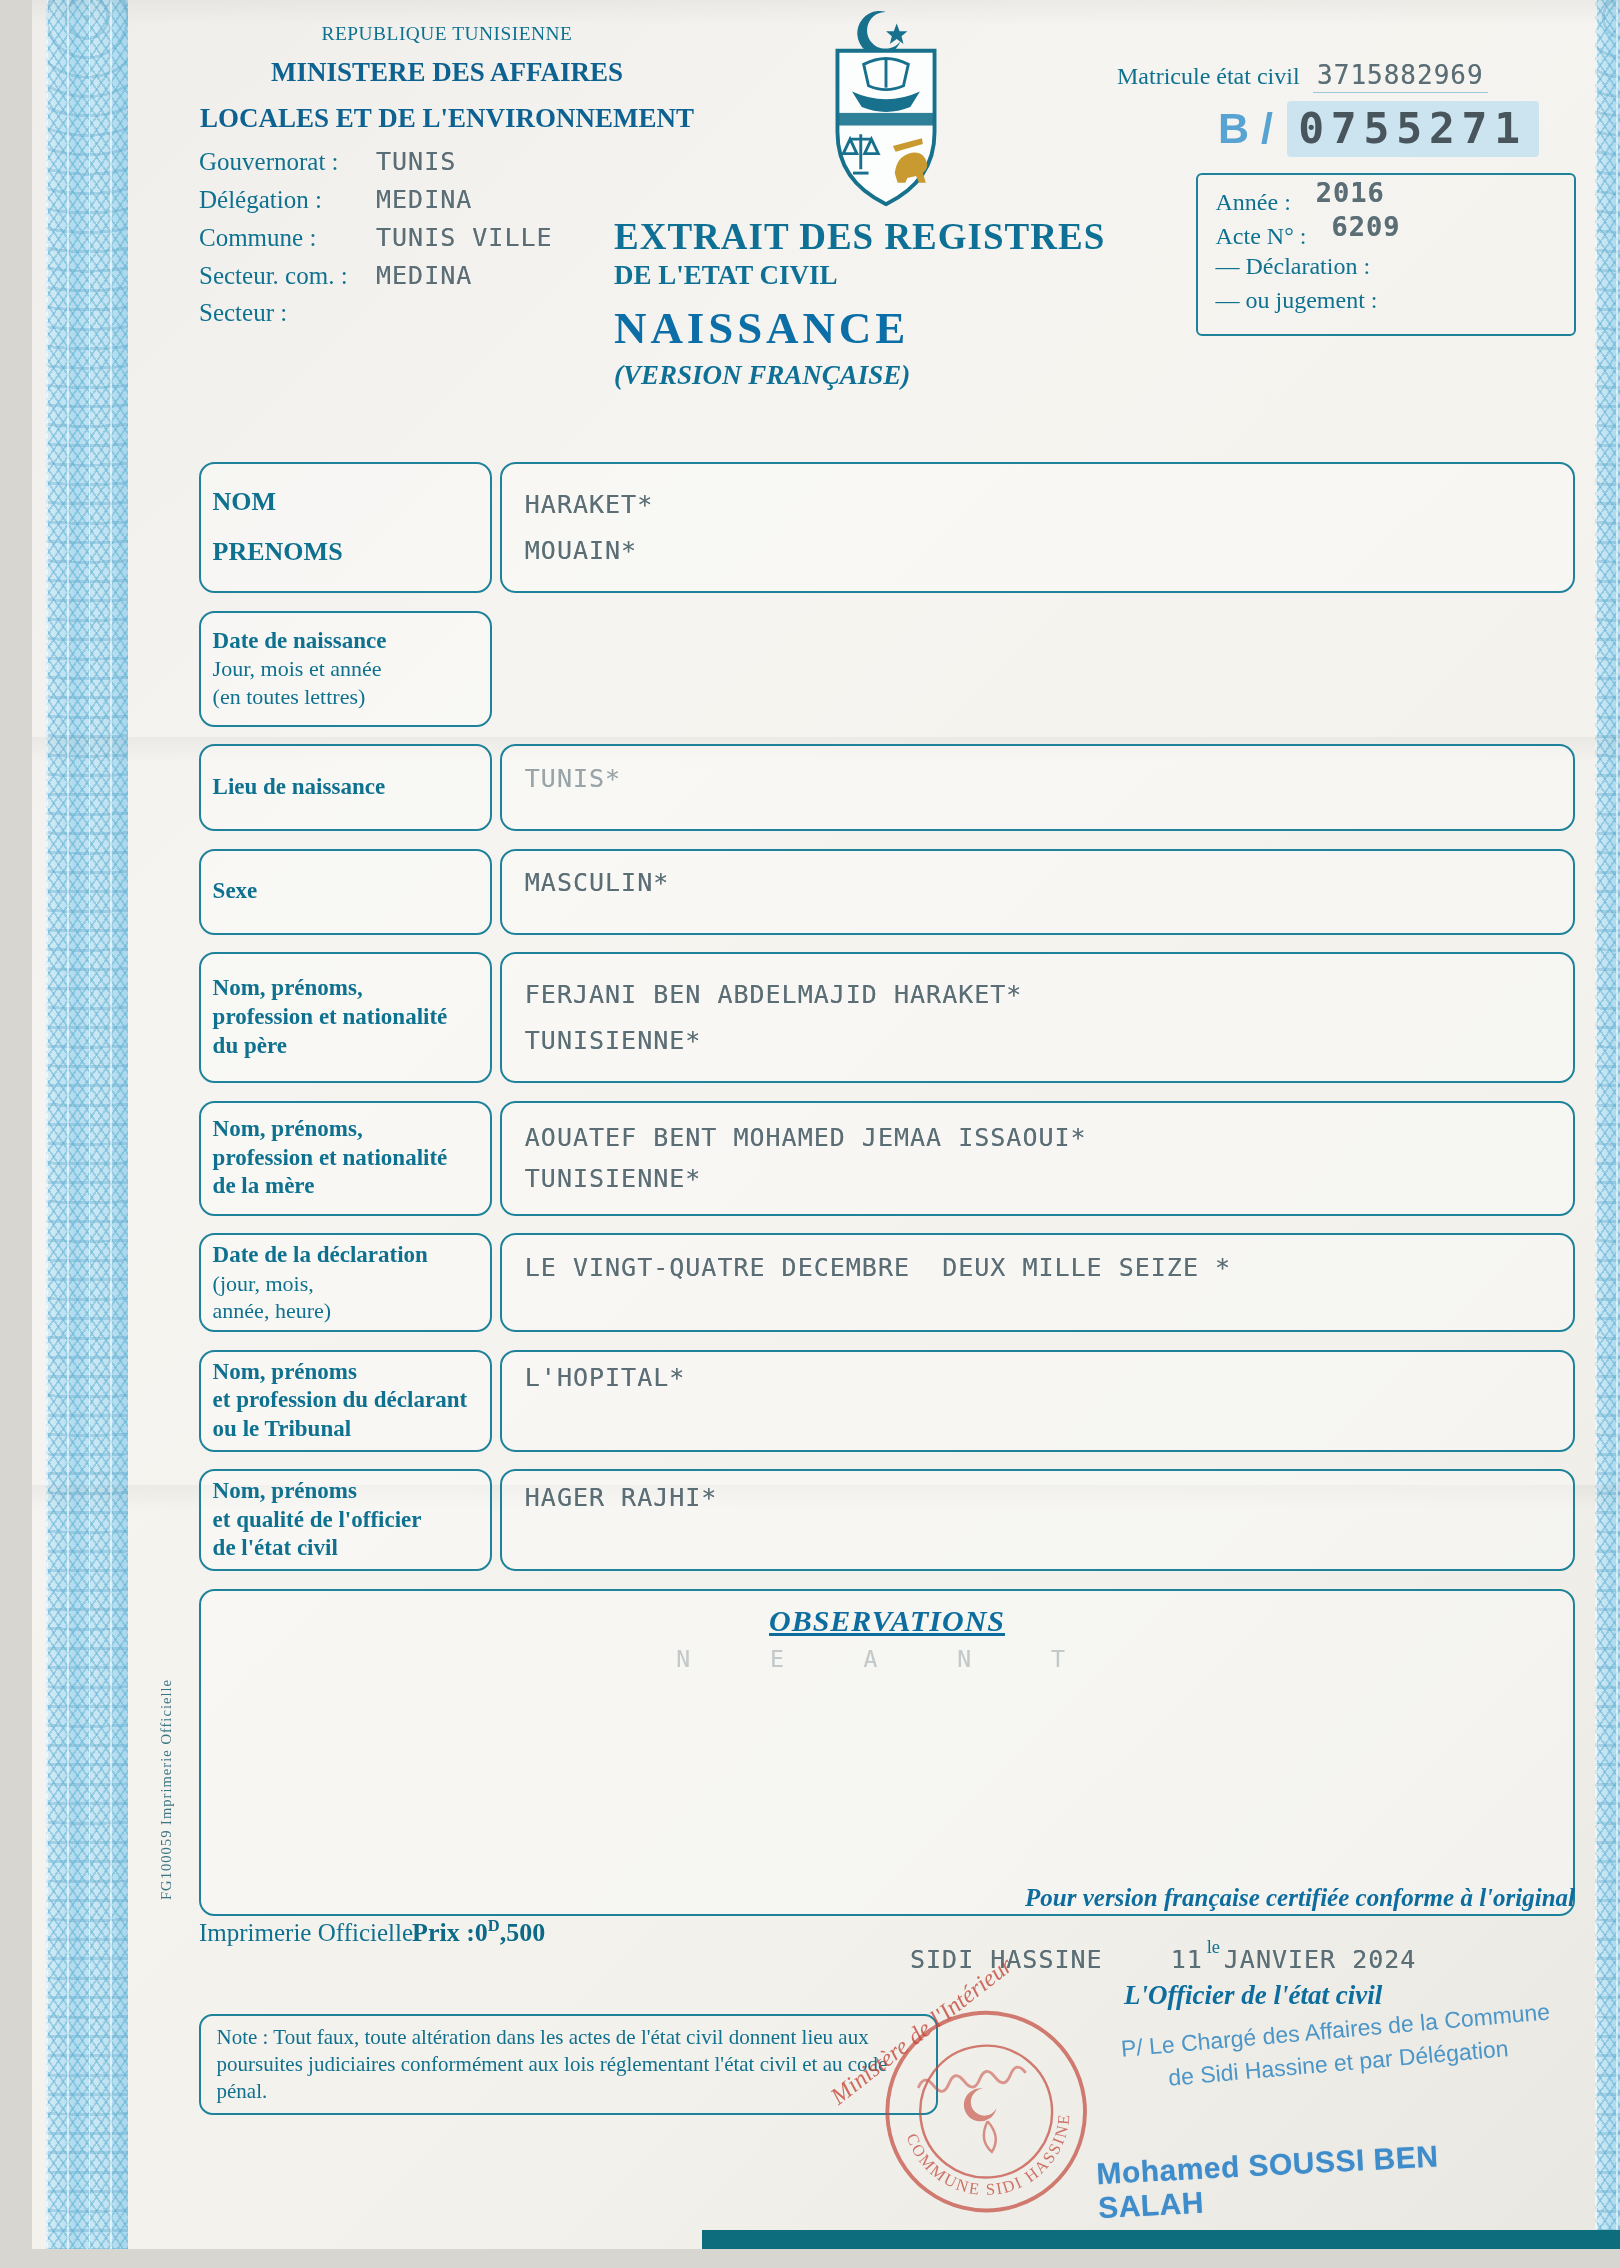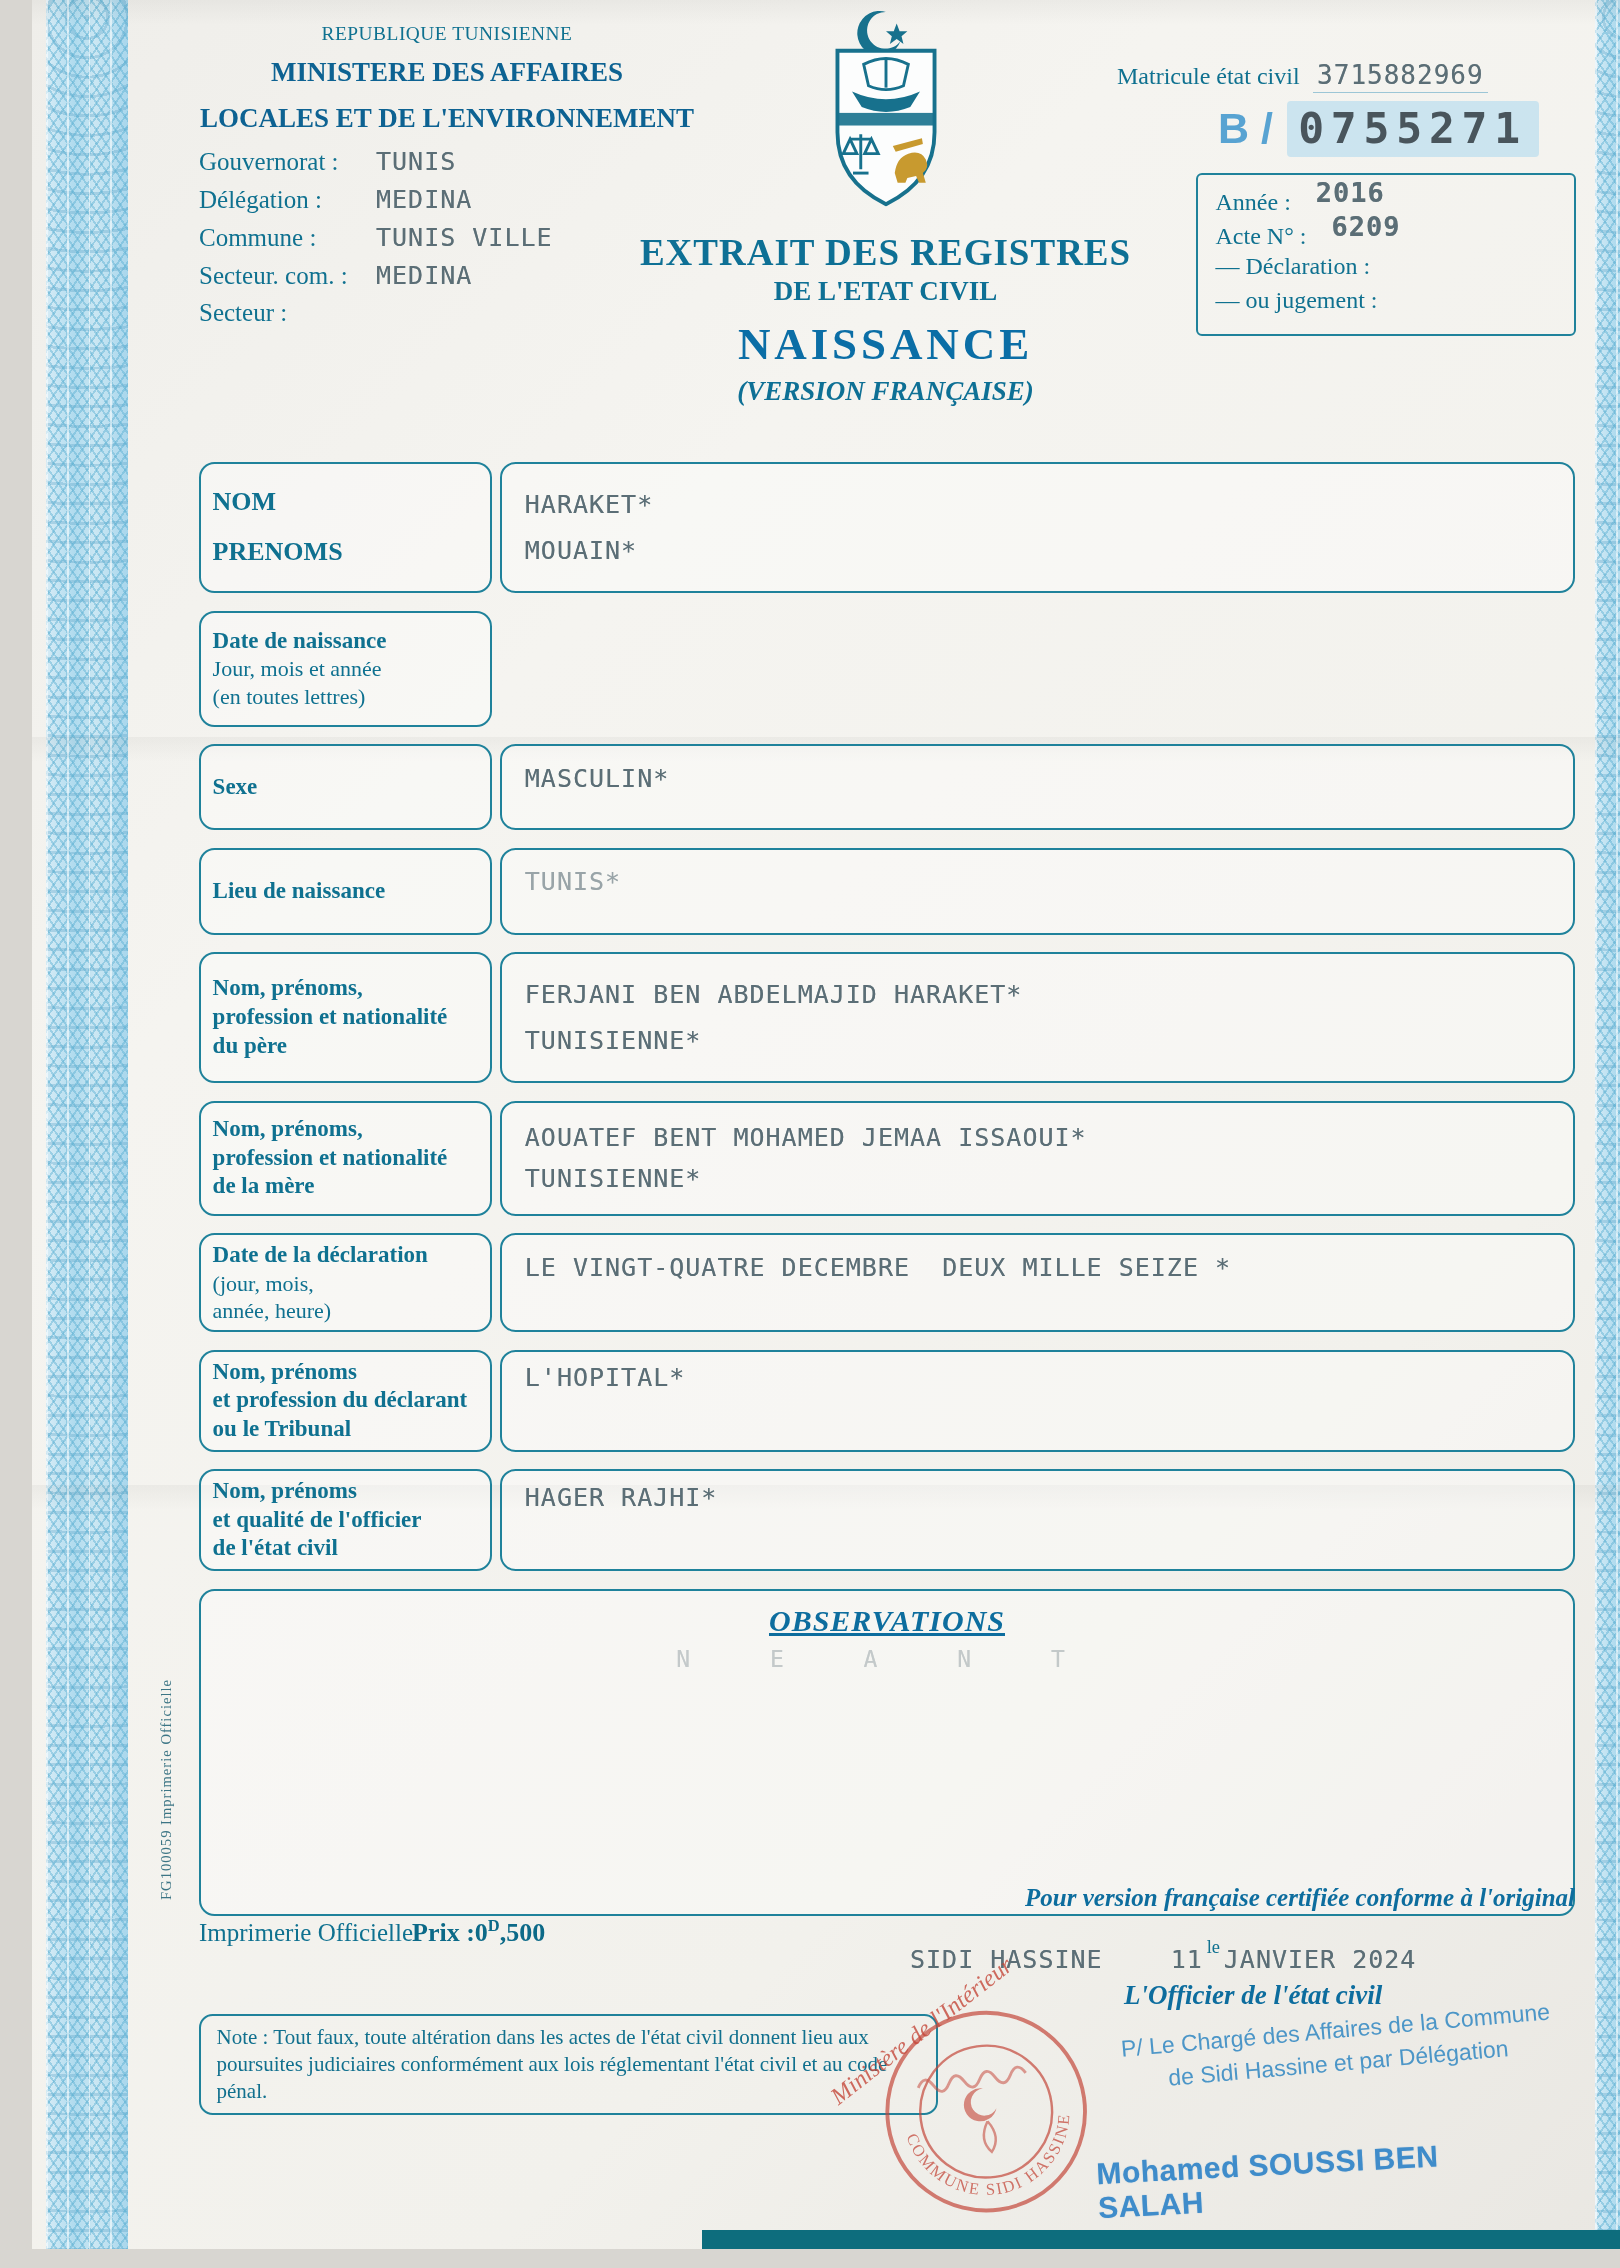--- a/index.html
+++ b/index.html
@@ -24,21 +24,21 @@
   .ministry{font-size:27px;font-weight:700;color:#0d6292;margin-top:11.6px;}
   .ministry2{font-size:27px;font-weight:700;color:#0d6292;margin-top:15.5px;}
   .admin{position:absolute;left:167px;top:147px;width:543px;}
   .arow{display:flex;align-items:baseline;height:38px;}
   .alabel{font-size:25px;color:#0f7190;width:177px;flex:none;}
   .typed{font-family:"DejaVu Sans Mono",monospace;color:#5b6e76;white-space:pre;letter-spacing:1px;text-shadow:0 0 0.6px rgba(90,110,118,.65);}
   .aval{font-size:25px;}
 
   .emblem{position:absolute;left:781px;top:9.7px;}
 
-  .titles{position:absolute;left:582px;top:231px;width:543px;text-align:center;color:#0e7095;}
+  .titles{position:absolute;left:582px;top:215px;width:543px;text-align:left;color:#0e7095;}
   .t1{font-size:37px;font-weight:700;letter-spacing:1px;}
   .t2{font-size:27px;font-weight:600;margin-top:1.9px;}
   .t3{font-size:45px;font-weight:700;letter-spacing:3.9px;color:#0b6ea6;margin-top:11.6px;}
   .t4{font-size:27px;font-weight:700;font-style:italic;margin-top:5.8px;}
 
   .matricule{position:absolute;left:1085px;top:60px;font-size:24px;color:#0f7190;display:flex;align-items:baseline;gap:13.6px;}
   .matricule .typed{font-size:26px;border-bottom:1.9px solid #9cc6d6;padding:0 3.9px 1.9px;}
   .serial{position:absolute;left:1186px;top:101px;display:flex;align-items:center;gap:13.6px;}
   .serial-prefix{font-family:"Liberation Sans",sans-serif;font-size:43px;font-weight:700;color:#58a3d2;}
   .serial-number{font-family:"DejaVu Sans Mono",monospace;font-size:43px;font-weight:700;color:#49555c;letter-spacing:6.8px;background:rgba(170,215,238,.55);padding:1.9px 11.6px 3.9px;border-radius:3.9px;}
@@ -191,35 +191,35 @@
     </div>
 
     <div class="row" style="min-height:116px">
       <div class="lbox">
         <div class="ll bb">Date de naissance</div>
         <div class="ll reg">Jour, mois et année</div>
         <div class="ll reg">(en toutes lettres)</div>
       </div>
     </div>
 
+    <div class="row" style="min-height:87px">
+      <div class="lbox">
+        <div class="ll bb">Lieu de naissance</div>
+      </div>
+      <div class="vbox one">
+        <div class="typed" style="opacity:.6">TUNIS*</div>
+      </div>
+    </div>
+
     <div class="row" style="min-height:86px">
       <div class="lbox">
         <div class="ll bb">Sexe</div>
       </div>
       <div class="vbox one">
         <div class="typed">MASCULIN*</div>
-      </div>
-    </div>
-
-    <div class="row" style="min-height:87px">
-      <div class="lbox">
-        <div class="ll bb">Lieu de naissance</div>
-      </div>
-      <div class="vbox one">
-        <div class="typed" style="opacity:.6">TUNIS*</div>
       </div>
     </div>
 
     <div class="row" style="min-height:131px">
       <div class="lbox">
         <div class="ll">Nom, prénoms,</div>
         <div class="ll">profession et nationalité</div>
         <div class="ll">du père</div>
       </div>
       <div class="vbox even">

